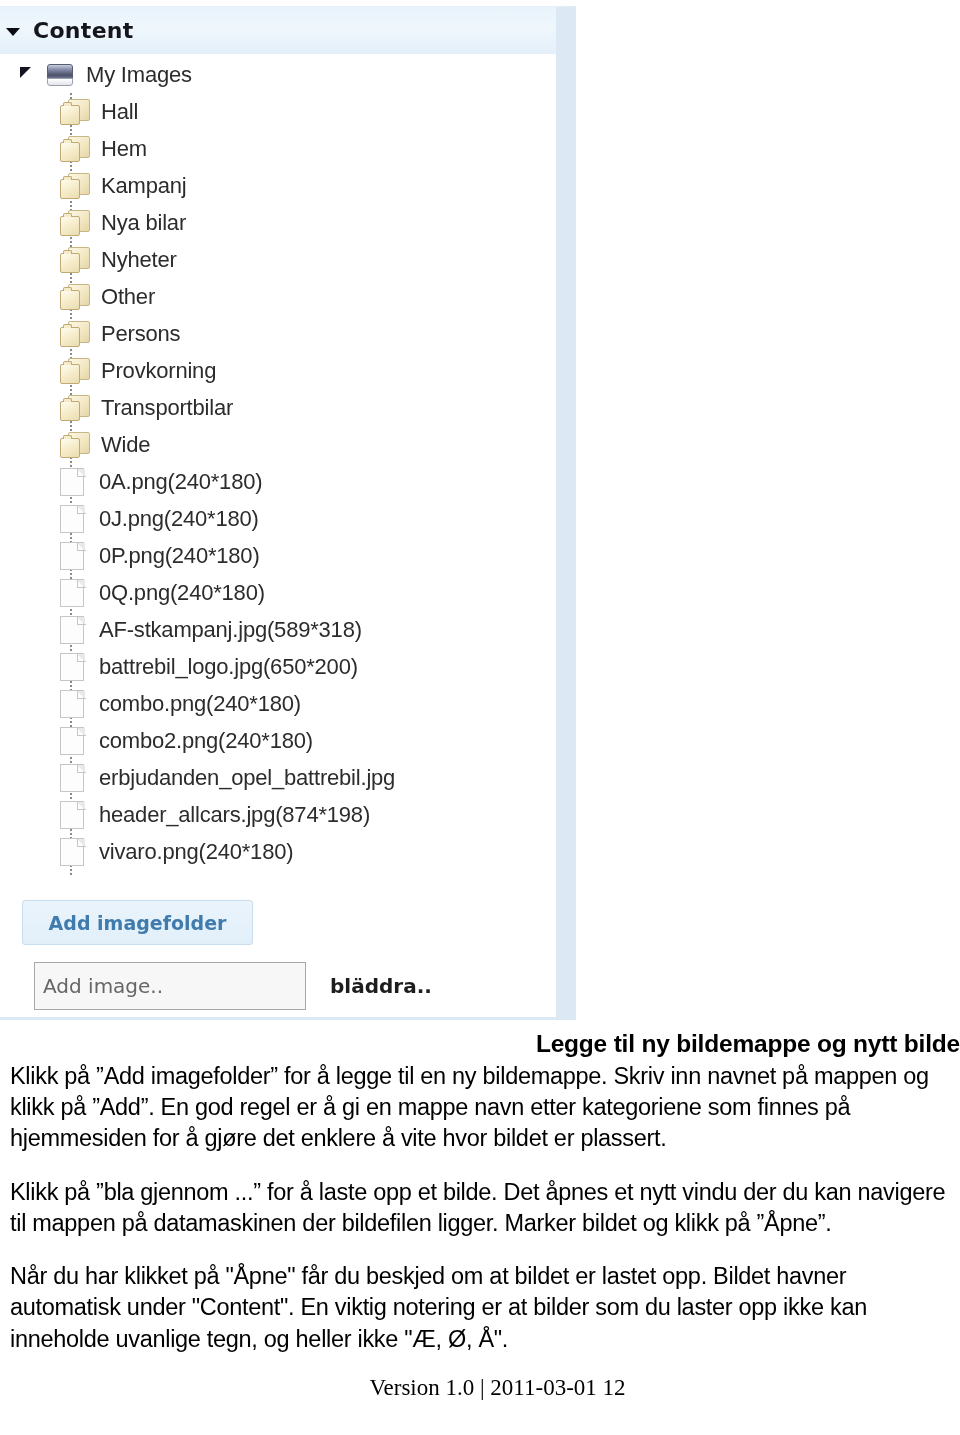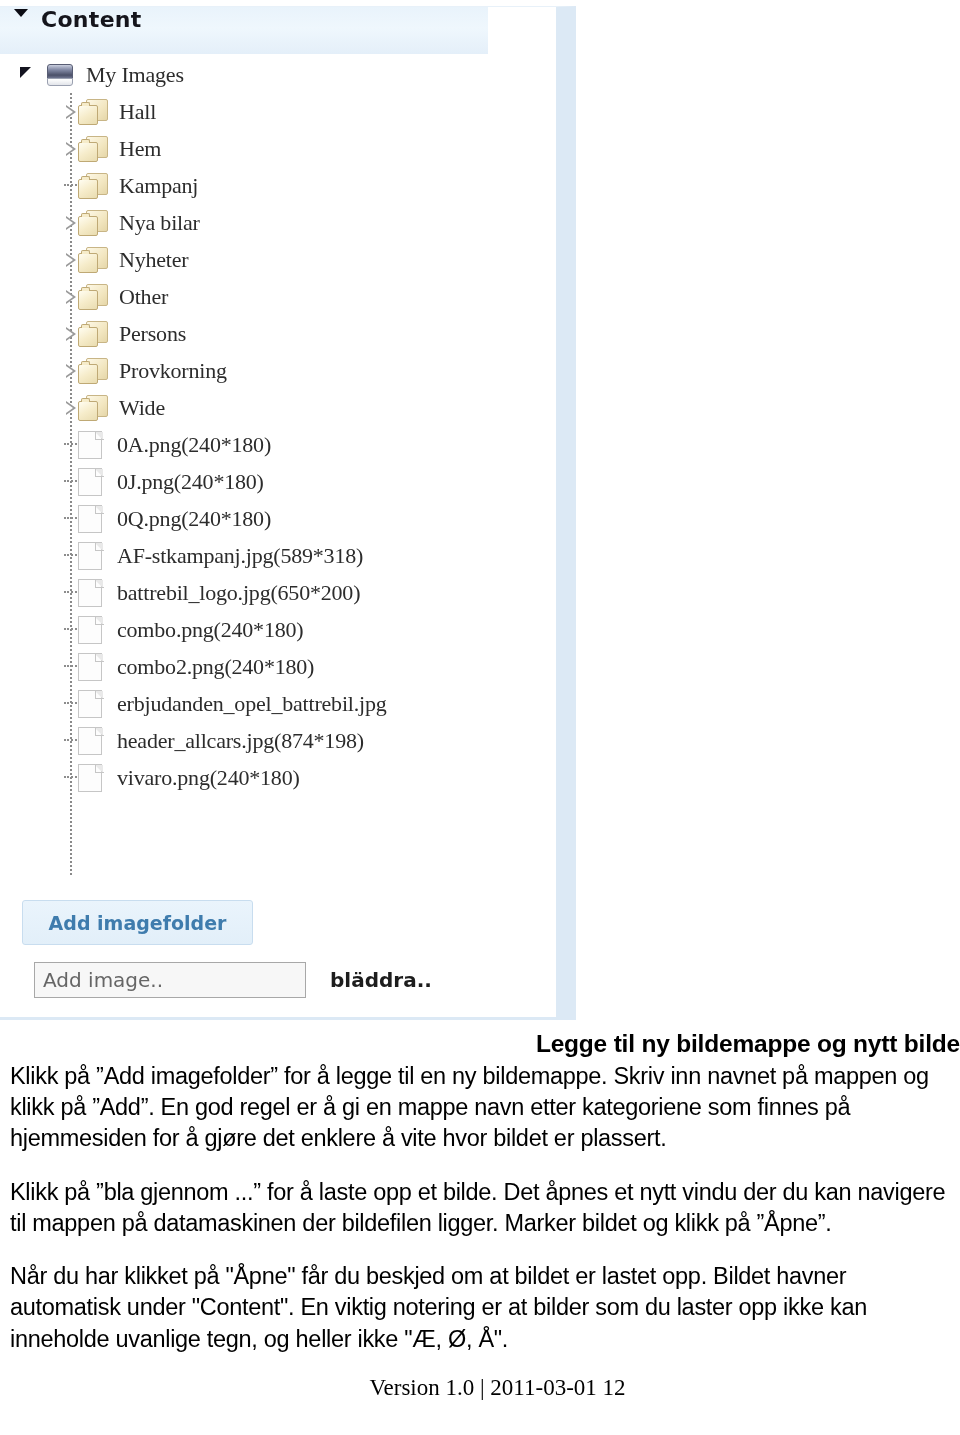--- a/index.html
+++ b/index.html
@@ -39,27 +39,28 @@
     bottom: 0;
     width: 20px;
     background: linear-gradient(to right,#cfe1f2 0%, #e6f0f9 45%, #f4f9fd 70%, #ffffff 100%);
   }
 
   
   .panel-header {
     position: absolute;
     left: 0;
     top: 0;
-    width: 488px;
+    width: 556px;
     height: 48px;
     background: linear-gradient(to bottom, #e9f3fb 0%, #eff7fd 45%, #e4eff9 100%);
     border-bottom: 1px solid #ffffff;
     box-sizing: border-box;
     display: flex;
-    padding-left: 14px;
+    align-items: center;
+    padding-left: 6px;
   }
   .panel-header .tri-down {
     width: 0; height: 0;
     border-left: 7px solid transparent;
     border-right: 7px solid transparent;
     border-top: 8px solid #0c0c14;
     margin-right: 13px;
     margin-top: 2px;
   }
   .panel-header .title {
@@ -82,21 +83,21 @@
     position: relative;
     height: 37px;
     display: flex;
     align-items: center;
     white-space: nowrap;
     overflow: hidden;
   }
   .tree-row .label {
     font-size: 22px;
     color: #2c2c2c;
-    font-family: Liberation Serif, serif;
+    font-family: Liberation Sans, sans-serif;
     letter-spacing: -0.2px;
   }
 
   
   .row-root { padding-left: 20px; }
   .row-root .tri-filled {
     width: 0; height: 0;
     border-left: 11px solid #141420;
     border-bottom: 11px solid transparent;
     margin-right: 16px;
@@ -116,21 +117,21 @@
   }
   .drive-icon .bot {
     position: absolute; left:0; bottom:0; width:26px; height:8px;
     background: linear-gradient(to bottom,#ffffff 0%,#e2e4ea 100%);
     border: 1px solid #9aa0b0;
     border-radius: 0 0 3px 3px;
     box-sizing: border-box;
   }
 
   
-  .row-child { padding-left: 54px; }
+  .row-child { padding-left: 36px; }
   .row-child .twisty {
     position: absolute;
     left: 64px;
     width: 14px; height: 16px;
   }
   .row-child .tri-hollow {
     position: absolute;
     left: 2px; top: 1px;
     width: 0; height: 0;
     border-top: 7px solid transparent;
@@ -248,21 +249,21 @@
   }
   .add-image-row {
     position: absolute;
     left: 34px;
     top: 955px;
     display: flex;
     align-items: center;
   }
   .add-image-input {
     width: 272px;
-    height: 36px;
+    height: 48px;
     box-sizing: border-box;
     border: 1px solid #a8a8a8;
     background: #f7f7f7;
     font-size: 20px;
     color: #666666;
     padding: 0 8px;
     font-family: "DejaVu Sans", sans-serif;
     outline: none;
   }
   .bladdra {
@@ -409,40 +410,59 @@
       <span class="label">Provkorning</span>
     </div>
     <div class="tree-row row-child">
       <span class="twisty">
           <span class="tri-hollow"></span>
         </span>
       <span class="folder-icon">
           <span class="back"></span>
           <span class="front"></span>
         </span>
+      <span class="label">Transportbilar</span>
+    </div>
+    <div class="tree-row row-child">
+      <span class="twisty">
+          <span class="tri-hollow"></span>
+        </span>
+      <span class="folder-icon">
+          <span class="back"></span>
+          <span class="front"></span>
+        </span>
       <span class="label">Wide</span>
     </div>
 
     <div class="tree-row row-child">
       <span class="dash"></span>
       <span class="file-icon">
           <span class="page"></span>
           <span class="fold"></span>
           <span class="foldline"></span>
         </span>
       <span class="label">0A.png(240*180)</span>
     </div>
     <div class="tree-row row-child">
       <span class="dash"></span>
       <span class="file-icon">
           <span class="page"></span>
           <span class="fold"></span>
           <span class="foldline"></span>
         </span>
       <span class="label">0J.png(240*180)</span>
+    </div>
+    <div class="tree-row row-child">
+      <span class="dash"></span>
+      <span class="file-icon">
+          <span class="page"></span>
+          <span class="fold"></span>
+          <span class="foldline"></span>
+        </span>
+      <span class="label">0P.png(240*180)</span>
     </div>
     <div class="tree-row row-child">
       <span class="dash"></span>
       <span class="file-icon">
           <span class="page"></span>
           <span class="fold"></span>
           <span class="foldline"></span>
         </span>
       <span class="label">0Q.png(240*180)</span>
     </div>

